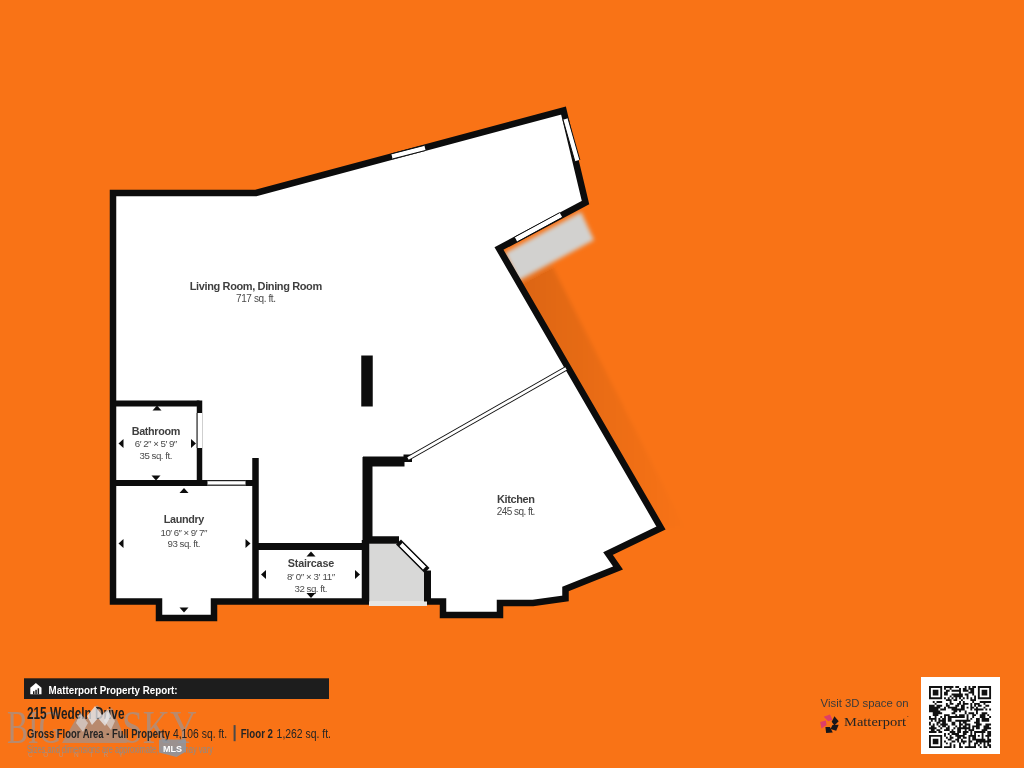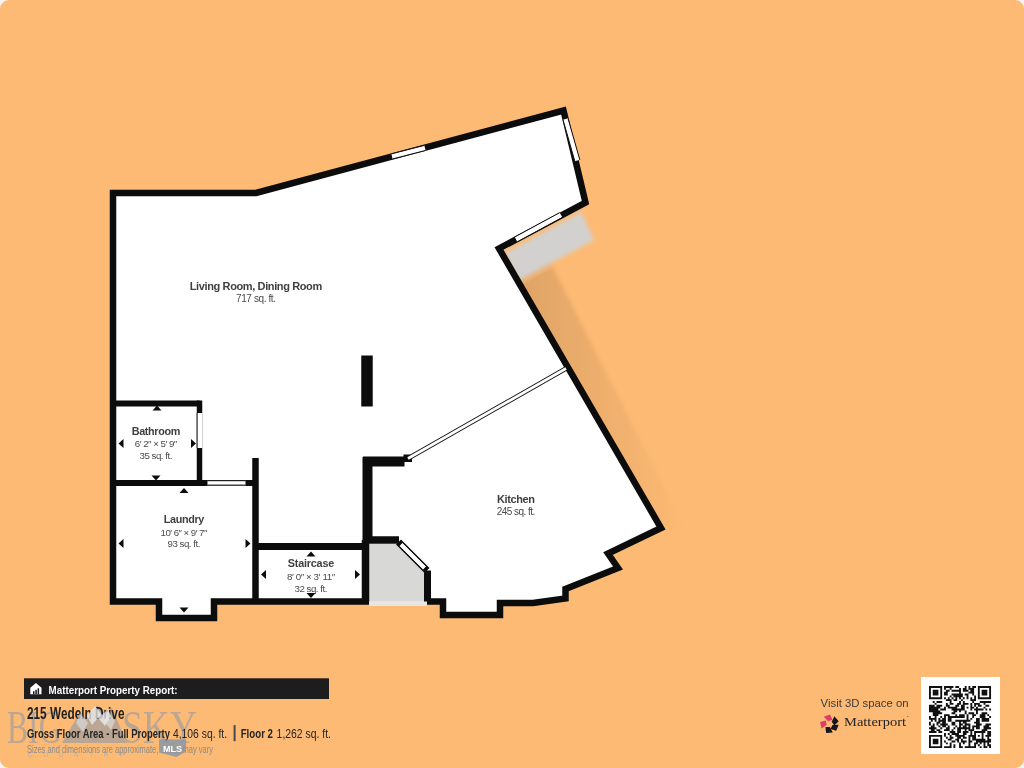--- a/index.html
+++ b/index.html
@@ -1,17 +1,17 @@
 <!DOCTYPE html>
 <html><head>
 <meta charset="utf-8">
 <style>
 html,body{margin:0;padding:0;}
 body{width:1024px;height:768px;background:#f4f3f1;font-family:"Liberation Sans",sans-serif;overflow:hidden;}
-#page{position:relative;width:1024px;height:768px;background:#fdba74;border-radius:9px;}
+#page{position:relative;width:1024px;height:768px;background:#f97316;}
 svg{position:absolute;left:0;top:0;}
 </style>
 </head>
 <body>
 <div id="page">
 <svg width="1024" height="768" viewBox="0 0 1024 768">
 <defs>
 <linearGradient id="shband" x1="505" y1="380" x2="690" y2="380" gradientUnits="userSpaceOnUse">
 <stop offset="0" stop-color="#000000" stop-opacity="0.13"></stop>
 <stop offset="0.55" stop-color="#000000" stop-opacity="0.055"></stop>

